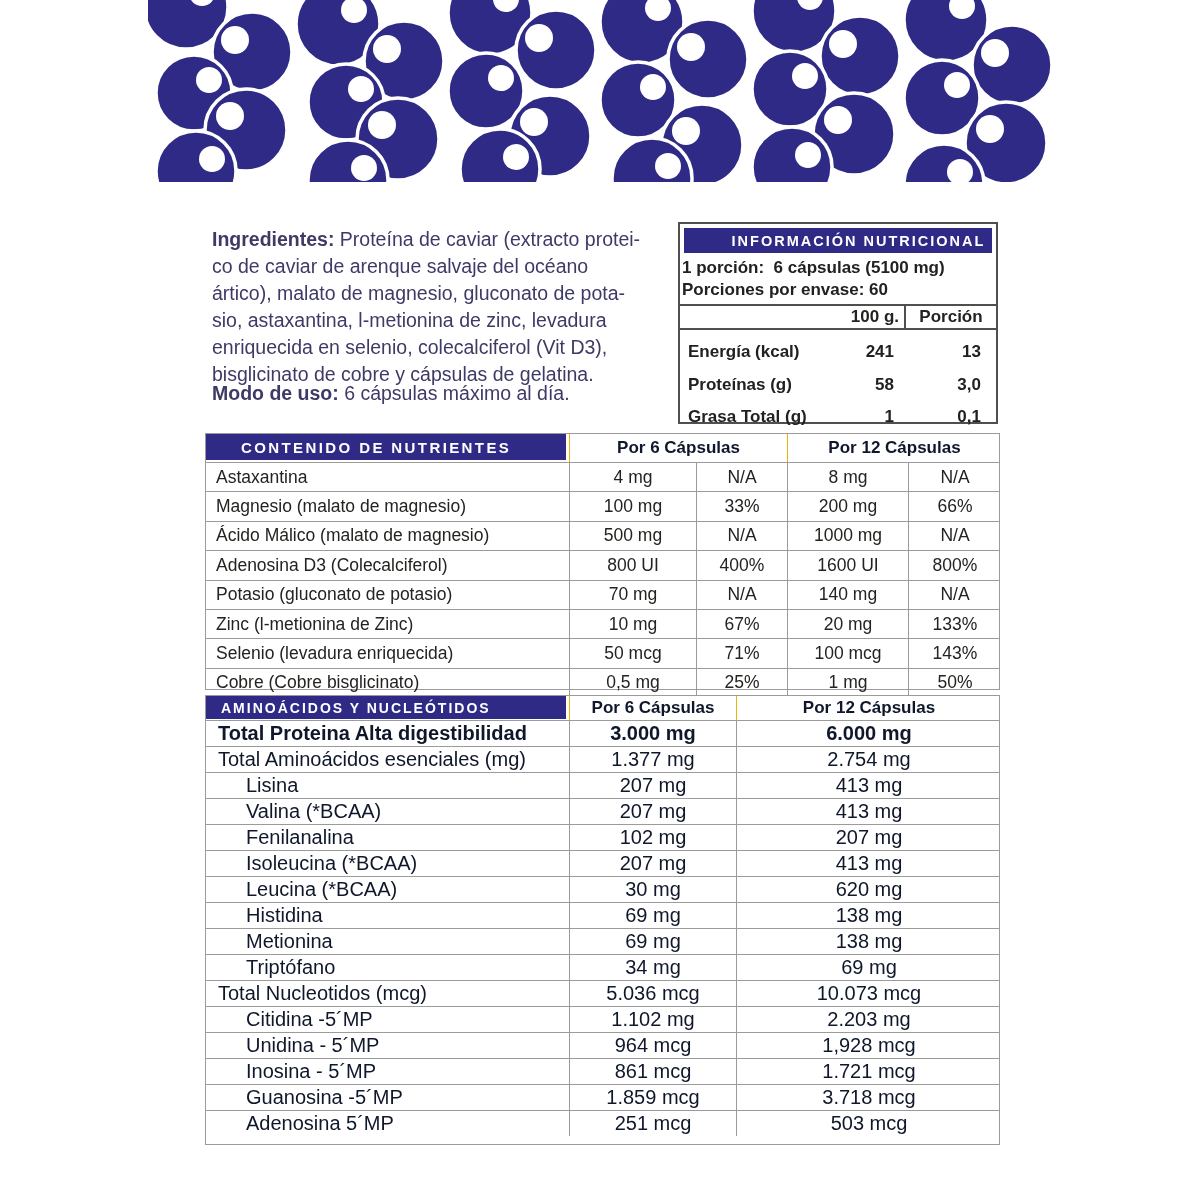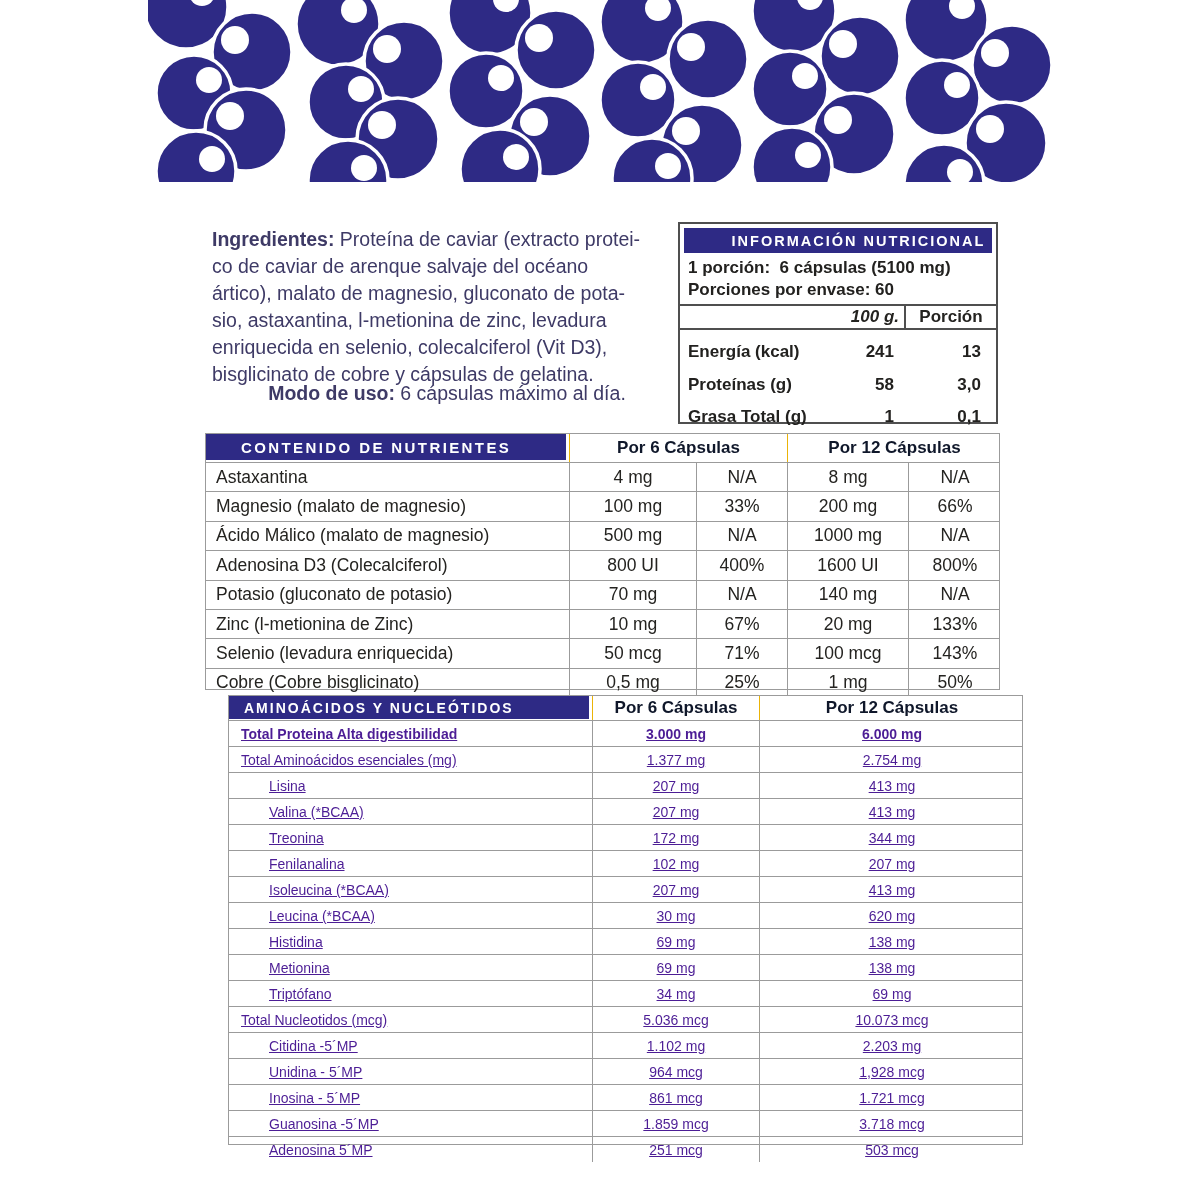--- a/index.html
+++ b/index.html
@@ -9,34 +9,34 @@
   
   .pattern{position:absolute;left:148px;top:0;width:904px;height:182px;overflow:hidden;}
   .pattern svg{display:block;width:904px;height:182px;}
 
   
   .ingredients{position:absolute;left:212px;top:226px;width:460px;
                font-size:19.5px;line-height:27px;color:#3e3a66;}
   .ingredients .pre{white-space:pre-line;}
   .b{font-weight:700;}
   .usage{position:absolute;left:212px;top:381px;width:470px;
-         font-size:19.5px;line-height:24px;color:#3e3a66;text-align:center;}
+         font-size:19.5px;line-height:24px;color:#3e3a66;}
 
   
   .nf{position:absolute;left:678px;top:222px;width:320px;height:202px;
       border:2px solid #4f4f4f;box-sizing:border-box;background:#fff;}
   .nf-band{margin:4px;height:25px;background:var(--indigo);color:#fff;
            font-size:14.5px;font-weight:700;letter-spacing:2px;
            display:flex;align-items:center;justify-content:center;padding-left:41px;}
-  .nf-serv{margin-left:8px;font-size:17px;font-weight:700;line-height:22px;white-space:pre;color:#22211f;}
+  .nf-serv{margin-left:2px;font-size:17px;font-weight:700;line-height:22px;white-space:pre;color:#22211f;}
   .nf-rule{border-top:2px solid #4f4f4f;margin-top:3px;}
   .nf-colhead{display:grid;grid-template-columns:118px 108px 1fr;height:22px;
               border-bottom:2px solid #4f4f4f;font-weight:700;font-size:17px;}
   .nf-ch-100{grid-column:2;text-align:right;padding-right:5px;line-height:22px;
-             border-right:2px solid #4f4f4f;font-style:italic;}
+             border-right:2px solid #4f4f4f;}
   .nf-ch-por{grid-column:3;text-align:center;line-height:22px;}
   .nf-rows{display:block;}
   .nf-row{display:grid;grid-template-columns:118px 108px 1fr;height:20.6px;
           font-size:17px;font-weight:700;align-items:center;color:#22211f;margin-top:12px;}
   .nf-name{padding-left:8px;white-space:nowrap;}
   .nf-100{text-align:right;padding-right:12px;}
   .nf-por{text-align:right;padding-right:15px;}
 
   
   .tbl{position:absolute;left:205px;width:795px;box-sizing:border-box;
@@ -50,25 +50,25 @@
   .n-head{display:grid;grid-template-columns:363px 218px 214px;height:28px;border-bottom:1px solid #9b9b9b;}
   .n-head .band{width:360px;height:26px;margin-top:0;font-size:15px;letter-spacing:2.4px;padding-left:35px;box-sizing:border-box;}
   .n-row{display:grid;grid-template-columns:363px 127px 91px 121px 93px;height:28.4px;
          font-size:17.5px;align-items:center;border-bottom:1px solid #9b9b9b;color:#242320;}
   .n-row:last-child{border-bottom:none;}
   .n-name{padding-left:10px;white-space:nowrap;}
   .n-c{text-align:center;border-left:1px solid #9b9b9b;box-sizing:border-box;
        height:100%;display:flex;align-items:center;justify-content:center;}
 
   
-  .aminos{top:695px;height:450px;margin-left:23px;}
+  .aminos{top:695px;height:450px;}
   .a-head{display:grid;grid-template-columns:363px 167px 265px;height:24px;border-bottom:1px solid #9b9b9b;}
   .a-head .band{width:360px;height:23px;font-size:14px;letter-spacing:2px;padding-left:15px;box-sizing:border-box;}
   .a-row{display:grid;grid-template-columns:363px 167px 265px;height:25px;
-         font-size:14px;align-items:center;border-bottom:1px solid #9b9b9b;color:#4c1d95;text-decoration:underline;}
+         font-size:20px;align-items:center;border-bottom:1px solid #9b9b9b;color:#0f172a;}
   .a-row:last-child{border-bottom:none;}
   .a-name{padding-left:12px;white-space:nowrap;}
   .a-row.indent .a-name{padding-left:40px;}
   .a-row.bold{font-weight:700;}
   .a-c{text-align:center;border-left:1px solid #9b9b9b;box-sizing:border-box;
        height:100%;display:flex;align-items:center;justify-content:center;}
 </style>
 </head>
 <body>
 
@@ -290,25 +290,20 @@
           <div class="a-c">207 mg</div>
           <div class="a-c">413 mg</div>
         </div>
 
         <div class="a-row indent">
           <div class="a-name">Valina (*BCAA)</div>
           <div class="a-c">207 mg</div>
           <div class="a-c">413 mg</div>
         </div>
 
-        <div class="a-row indent">
-          <div class="a-name">Treonina</div>
-          <div class="a-c">172 mg</div>
-          <div class="a-c">344 mg</div>
-        </div>
 
         <div class="a-row indent">
           <div class="a-name">Fenilanalina</div>
           <div class="a-c">102 mg</div>
           <div class="a-c">207 mg</div>
         </div>
 
         <div class="a-row indent">
           <div class="a-name">Isoleucina (*BCAA)</div>
           <div class="a-c">207 mg</div>

